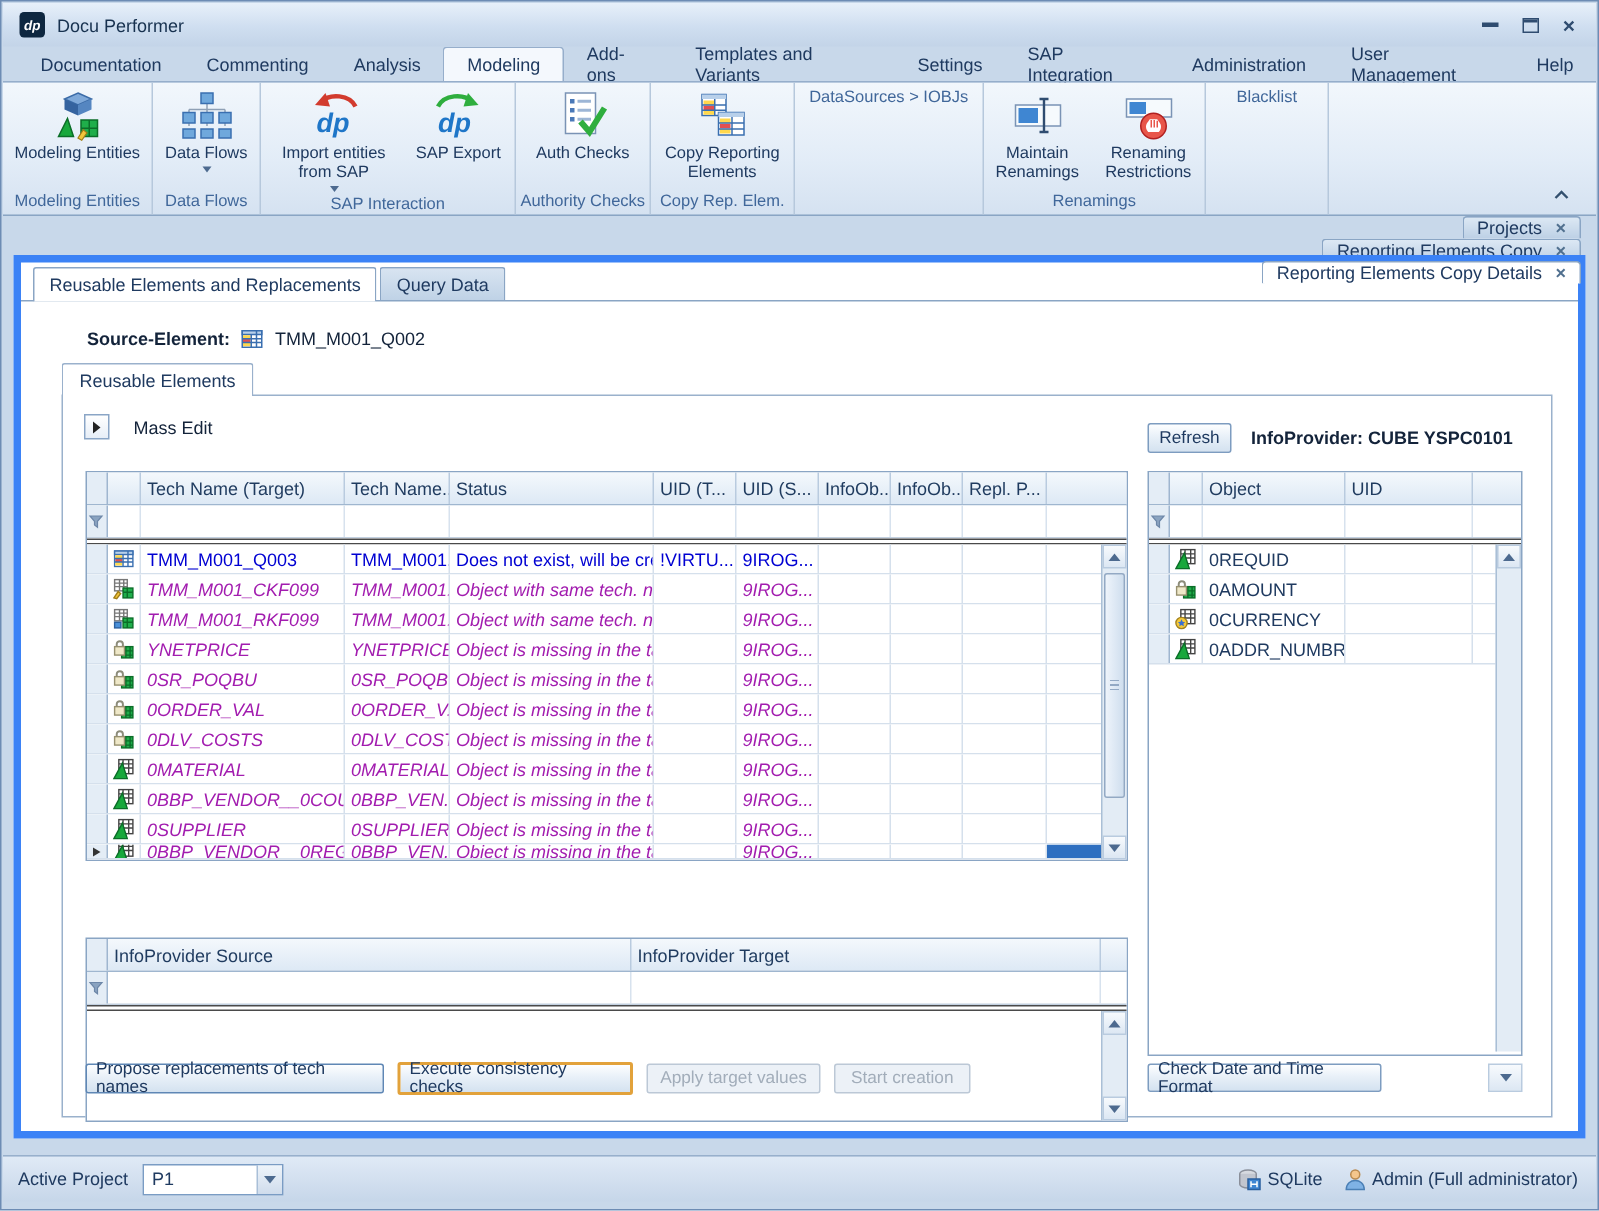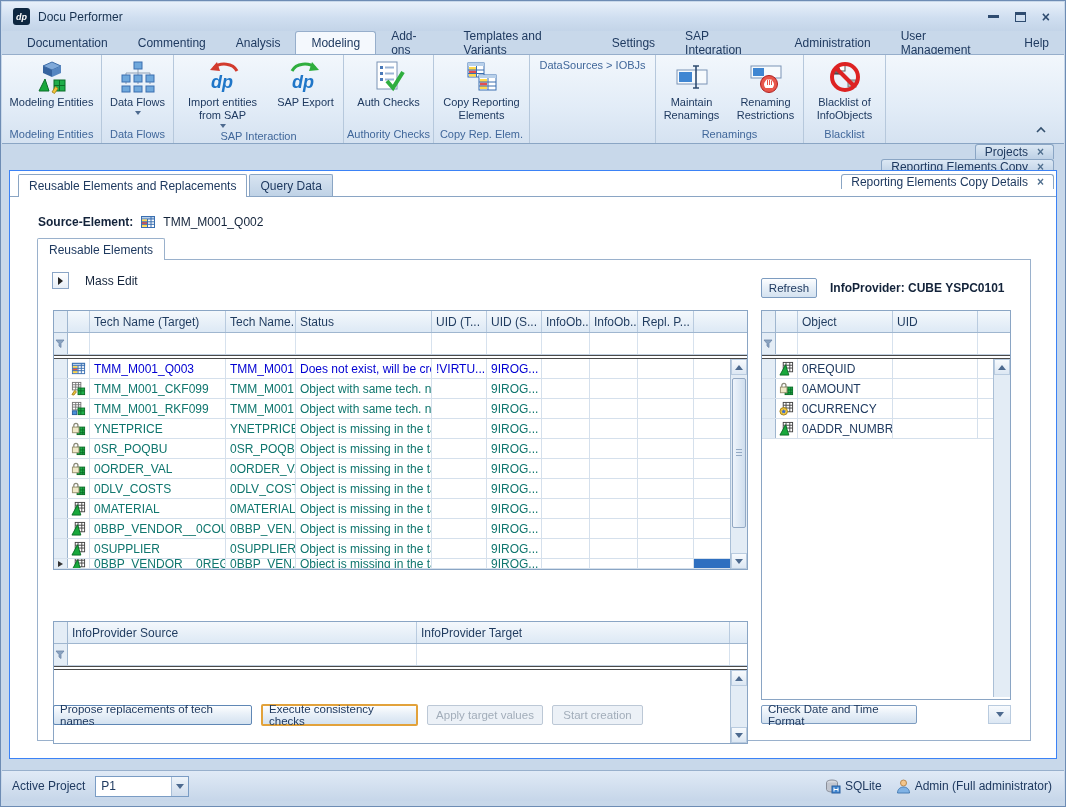--- a/index.html
+++ b/index.html
@@ -41,28 +41,28 @@
 
   
   .doctabs{position:absolute;left:8px;right:8px;top:143px;height:27px;display:flex;align-items:flex-end;padding-left:2px;flex-direction:column;}
   .dtab{height:24px;display:flex;align-items:center;padding:0 9px;margin-right:3px;font-size:12px;color:#1f3a60;
     border:1px solid #8aa5c4;border-bottom:none;border-radius:3px 3px 0 0;
     background:linear-gradient(#dce8f4,#bdd0e5);position:relative;}
   .dtab.active{background:#fff;height:27px;z-index:3;margin-bottom:-1px;}
   .tclose{margin-left:9px;color:#51708f;font-weight:bold;font-size:12px;line-height:10px;}
 
   
-  .page{position:absolute;left:8px;right:8px;top:169px;height:589px;background:#fff;border:1px solid #3b82f6;z-index:2;}
+  .page{position:absolute;left:8px;right:8px;top:169px;height:589px;background:#fff;border:5px solid #3b82f6;z-index:2;}
   .stabbar{position:absolute;left:0;right:0;top:3px;height:23px;display:flex;align-items:flex-end;padding-left:8px;
     border-bottom:1px solid #8aa5c4;}
   .stab{height:22px;display:flex;align-items:center;padding:0 10px;margin-right:2px;font-size:12px;
     border:1px solid #8aa5c4;border-bottom:none;border-radius:2px 2px 0 0;
     background:linear-gradient(#d8e4f1,#bfd2e6);color:#1f3a60;}
   .stab.active{background:#fff;margin-bottom:-1px;height:23px;z-index:2;}
-  .srcrow{position:absolute;left:28px;top:42px;height:18px;display:flex;align-items:center;gap:7px;text-align:center;}
+  .srcrow{position:absolute;left:44px;top:42px;height:18px;display:flex;align-items:center;gap:7px;text-align:center;}
   .srclabel{font-weight:bold;color:#13233a;}
   .srcval{color:#13233a;}
 
   .gbtab{position:absolute;left:27px;top:67px;height:22px;padding:0 11px;display:flex;align-items:center;
     background:#fff;border:1px solid #9ab1cc;border-bottom:none;border-radius:2px 2px 0 0;z-index:2;color:#1f3a60;}
   .groupbox{position:absolute;left:27px;top:88px;width:994px;height:482px;border:1px solid #9ab1cc;background:#fff;}
 
   .massedit{position:absolute;left:14px;top:12px;display:flex;align-items:center;gap:16px;}
   .expbtn{width:17px;height:17px;border:1px solid #8aa5c6;background:linear-gradient(#fff,#e7eef7);
     display:flex;align-items:center;justify-content:center;}
@@ -79,21 +79,21 @@
   .c{display:flex;align-items:center;padding:0 4px;overflow:hidden;white-space:nowrap;flex:0 0 auto;}
   .grow{display:flex;height:20px;border-bottom:1px solid #d5e0ec;background:#fff;}
   .grow .c{border-right:1px solid #d5e0ec;font-size:12px;}
   .grow.cut{height:10px;overflow:hidden;}
   .ind{width:14px;background:#e4edf6;border-right:1px solid #9fb6cf !important;padding:0 1px;justify-content:center;}
   .ico{width:22px;justify-content:center;padding:0 1px;}
   .w136{width:136px}.w70{width:70px}.w55{width:55px}.w48{width:48px}.w56{width:56px}
   .w95{width:95px}.w85{width:85px}.w349{width:349px}.w313{width:313px}
   .fill{flex:1 1 auto;border-right:none !important;}
   .r-new .txt{color:#0000d2;}
-  .r-err .txt{color:#0f766e;}
+  .r-err .txt{color:#a21caf;font-style:italic;}
   .selcell{background:#2e6fc0;}
   .marker{width:0;height:0;border-top:3.5px solid transparent;border-bottom:3.5px solid transparent;border-left:5px solid #333;}
 
   
   .vscroll{position:absolute;width:17px;background:#e3ecf5;border-left:1px solid #aabfd6;}
   .sbtn{position:absolute;left:0;right:0;height:16px;background:linear-gradient(#f7fafd,#dce7f3);
     border:1px solid #b9cbdf;display:flex;align-items:center;justify-content:center;}
   .sbtn.bot{bottom:0;}
   .tri-up{width:0;height:0;border-left:4px solid transparent;border-right:4px solid transparent;border-bottom:5px solid #4d6a8f;}
   .tri-dn{width:0;height:0;border-left:4px solid transparent;border-right:4px solid transparent;border-top:5px solid #4d6a8f;}
@@ -351,34 +351,20 @@
               <path d="M18.5 20 v5 M20.5 20 v5 M22.5 20.5 v4.5" stroke="#e8564a"></path>
             </svg>
           </span>
           <span class="rlabel">Renaming Restrictions</span>
         </div>
       </div>
       <div class="glabel">Renamings</div>
     </div>
 
     <div class="rgroup" style="width:82px">
-      <div class="rbtns">
-        <div class="rbtn" style="width:78px">
-          <span class="ricon">
-            <svg width="34" height="34" viewBox="0 0 34 34">
-              <rect x="10" y="5" width="7" height="6" fill="#fff" stroke="#555"></rect>
-              <path d="M5 14 L10 5 L13 14Z" fill="#666" stroke="#333"></path>
-              <rect x="20" y="20" width="8" height="7" fill="#bbb" stroke="#777"></rect>
-              <circle cx="17" cy="17" r="13" fill="none" stroke="#dd2222" stroke-width="4"></circle>
-              <path d="M8 8 L26 26" stroke="#dd2222" stroke-width="4"></path>
-            </svg>
-          </span>
-          <span class="rlabel">Blacklist of InfoObjects</span>
-        </div>
-      </div>
       <div class="glabel">Blacklist</div>
     </div>
 
     <div class="chevbtn">
       <svg width="12" height="8">
           <path d="M2 6 L6 2 L10 6" stroke="#33506e" stroke-width="1.6" fill="none"></path>
         </svg>
     </div>
   </div>
 

